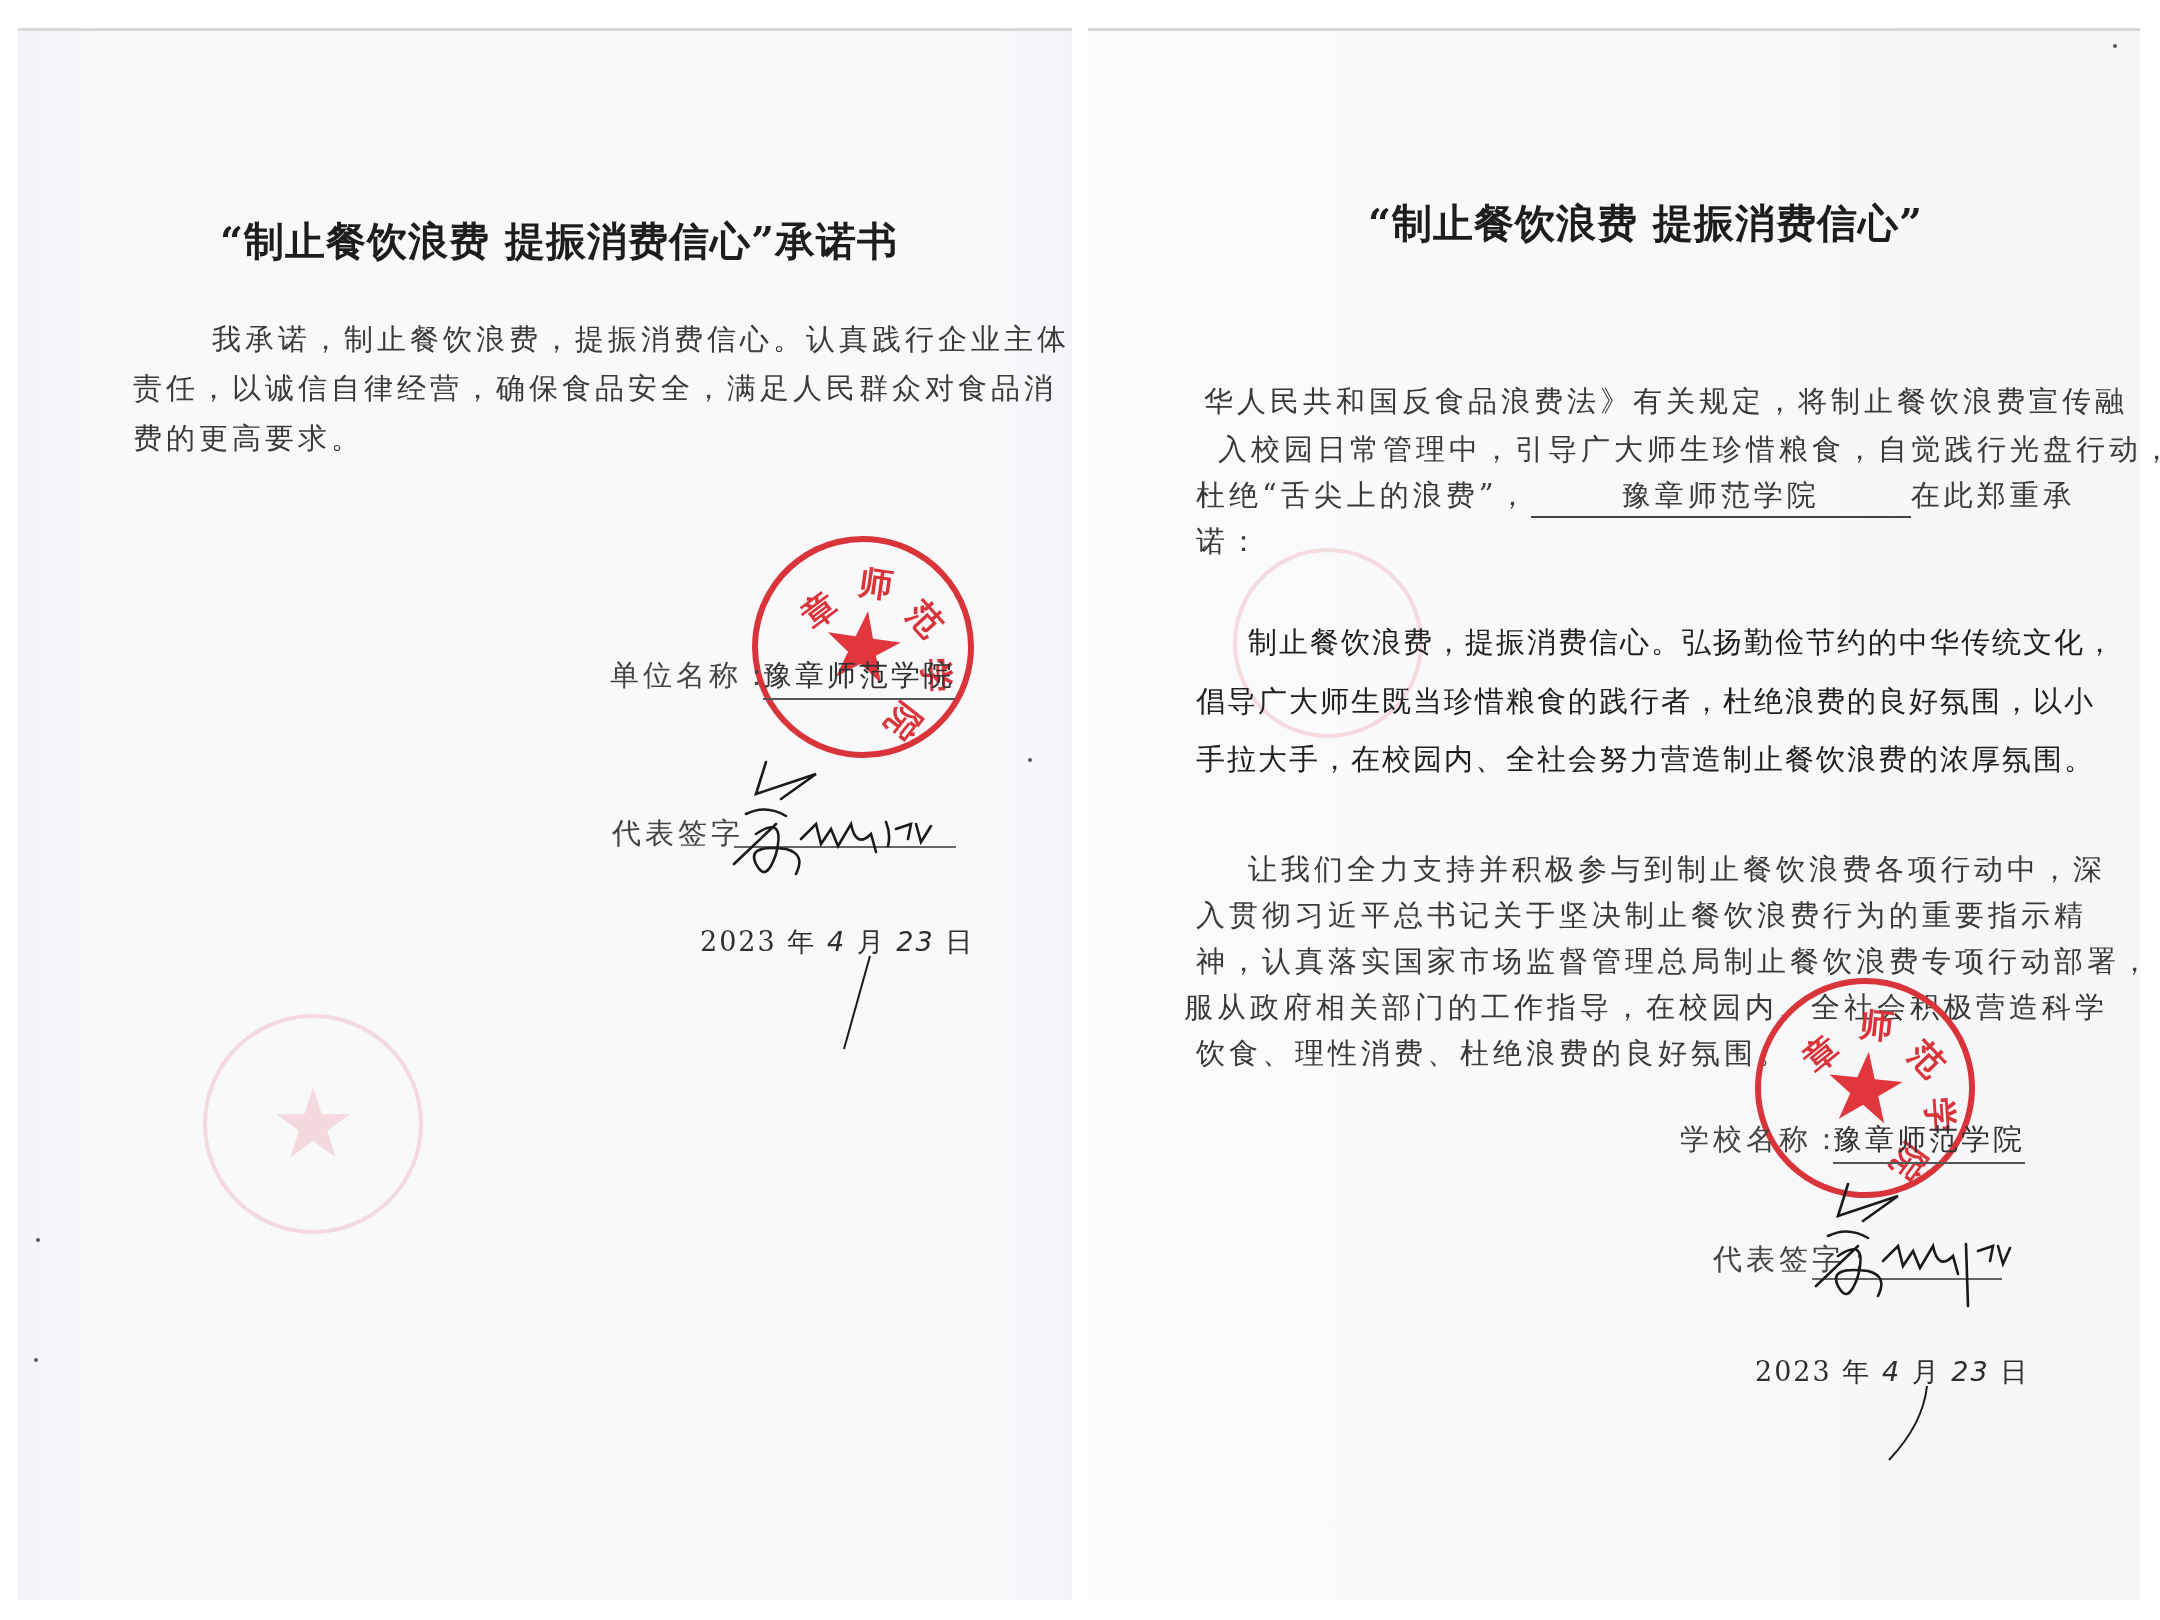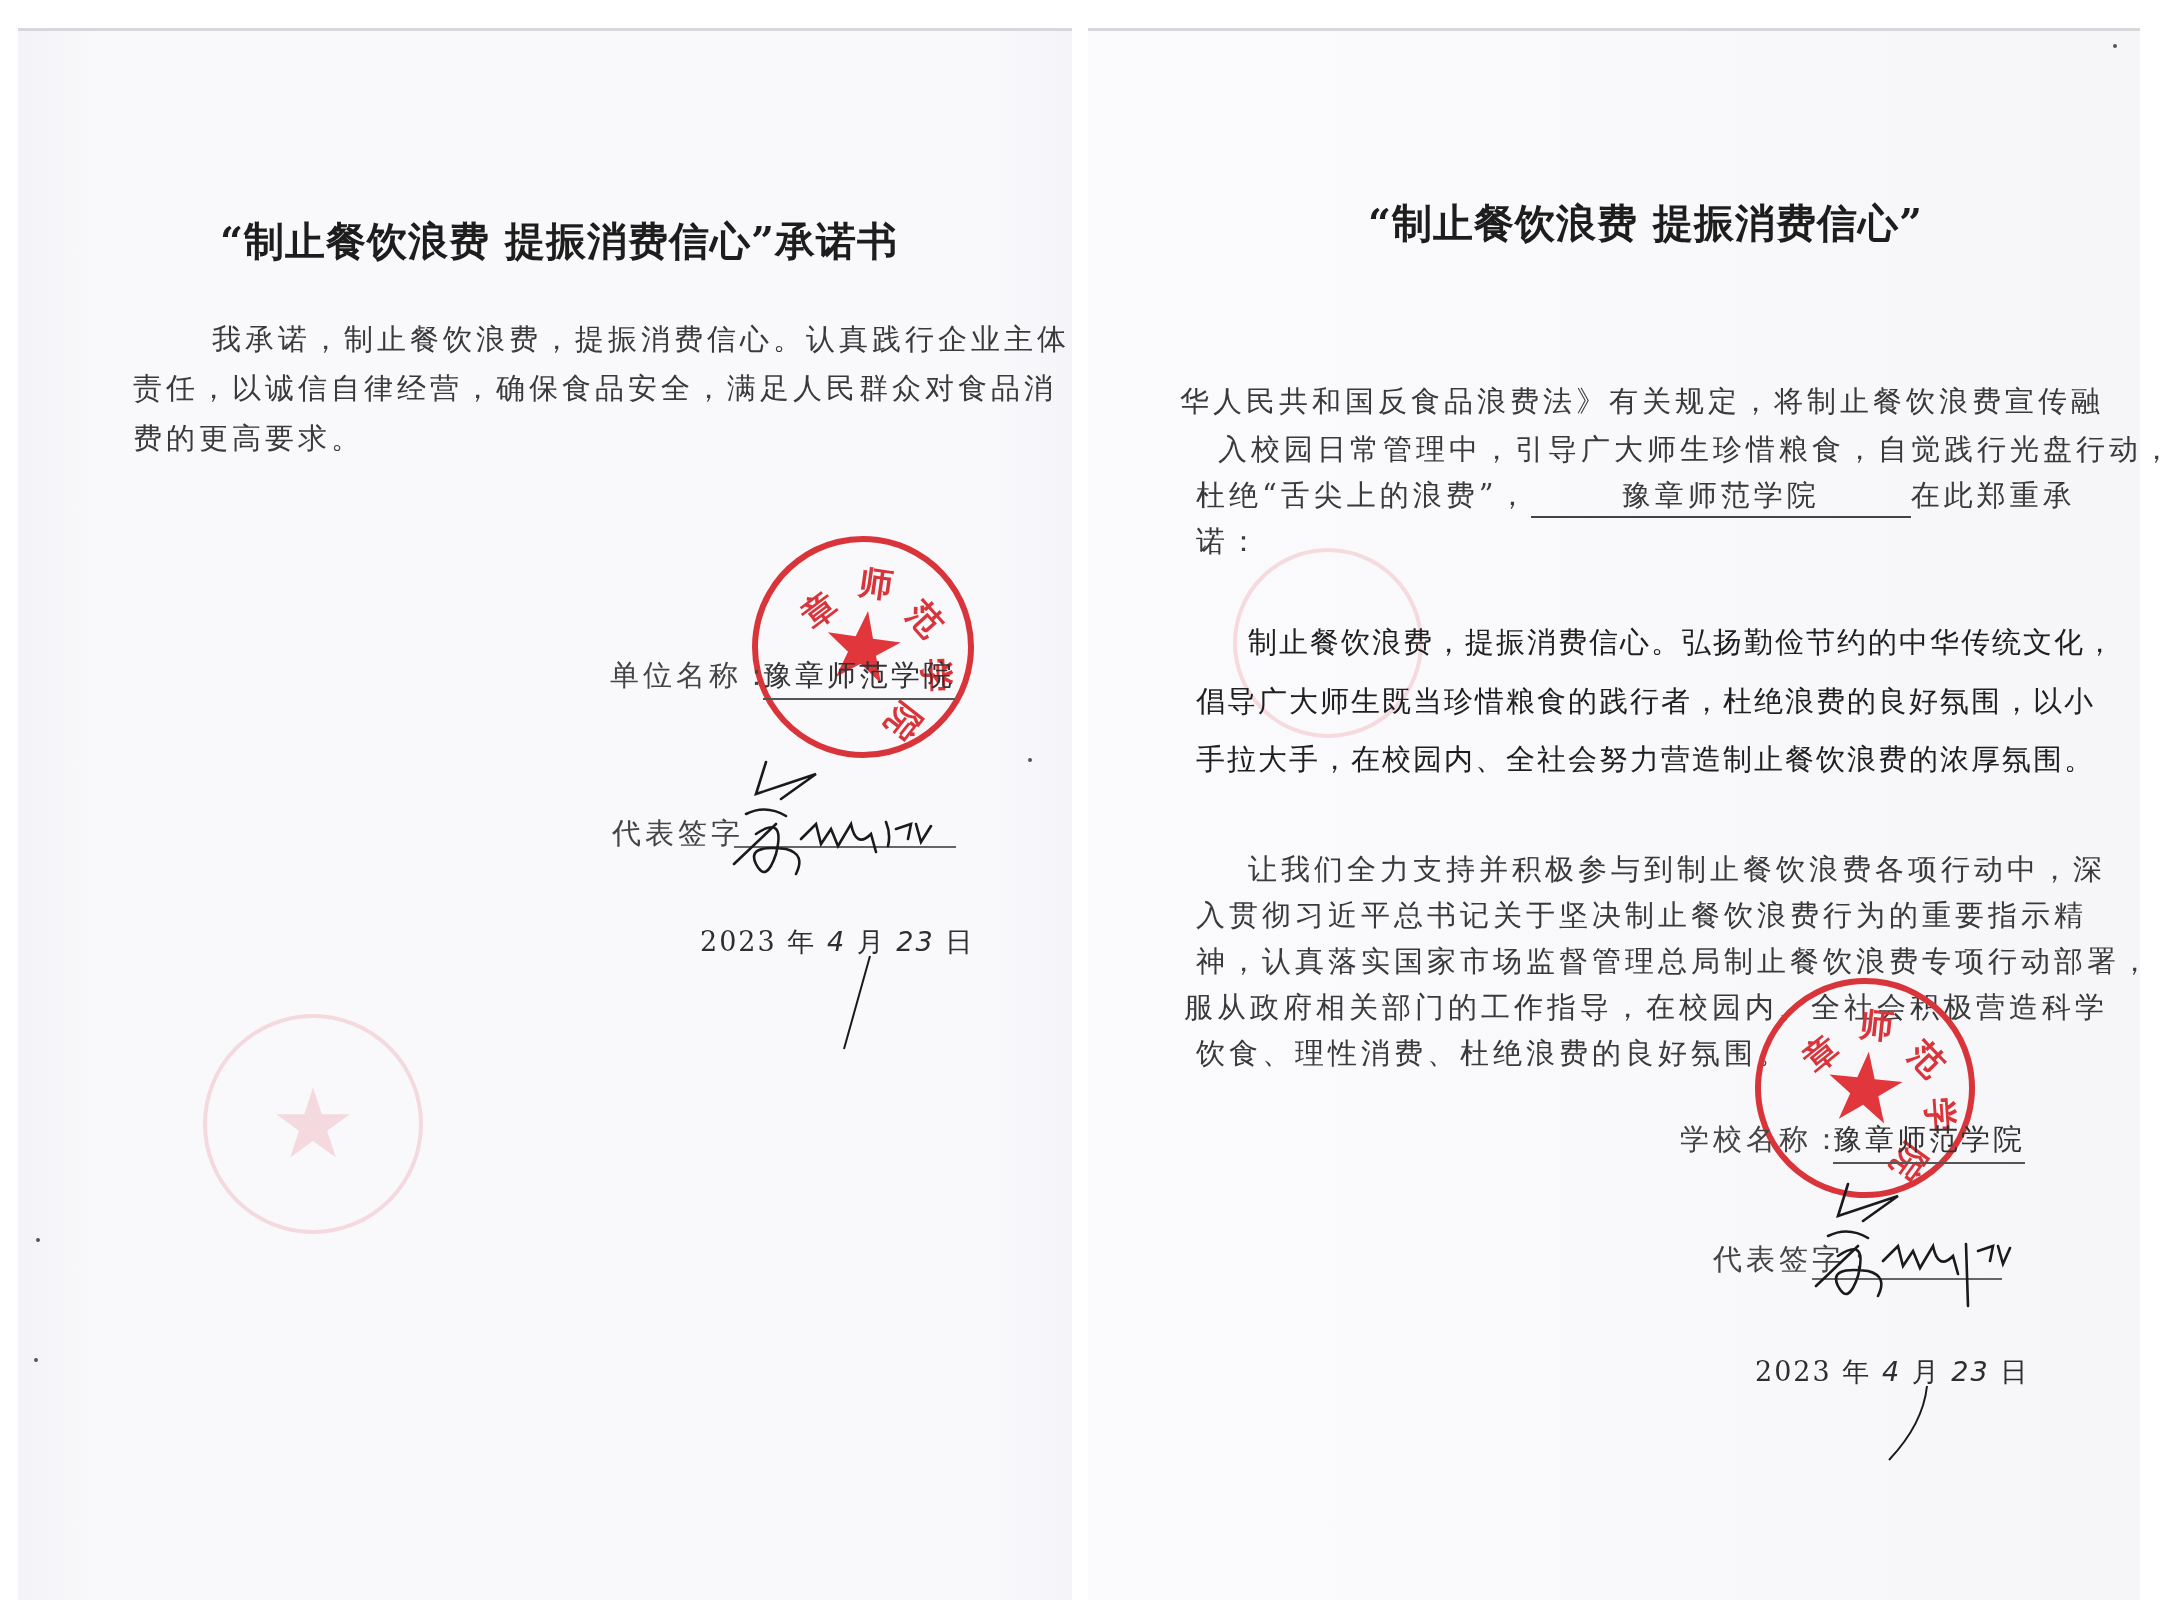--- a/index.html
+++ b/index.html
@@ -76,21 +76,21 @@
   <div class="dot" style="left:18px;top:1210px;"></div>
   <div class="dot" style="left:16px;top:1330px;"></div>
   <div class="dot" style="left:1010px;top:730px;"></div>
 </div>
 
 <div class="page right">
   <div class="topline" style="left:0;width:1052px;"></div>
 
   <div class="title" style="left:280px;top:168px;">“制止餐饮浪费 提振消费信心”</div>
 
-  <div class="line" style="left:92px;top:354px;">华人民共和国反食品浪费法》有关规定，将制止餐饮浪费宣传融</div>
+  <div class="line" style="left:116px;top:354px;">华人民共和国反食品浪费法》有关规定，将制止餐饮浪费宣传融</div>
   <div class="line" style="left:108px;top:402px;margin-left:22px;">入校园日常管理中，引导广大师生珍惜粮食，自觉践行光盘行动，</div>
   <div class="line" style="left:108px;top:448px;">
     <span>杜绝“舌尖上的浪费”，</span><span class="ul-inline" style="width:380px;">豫章师范学院</span><span>在此郑重承</span>
   </div>
   <div class="line" style="left:108px;top:494px;">诺：</div>
 
   <div class="seal faint" style="left:145px;top:520px;width:190px;height:190px;"></div>
 
   <div class="line bold" style="left:160px;top:595px;">制止餐饮浪费，提振消费信心。弘扬勤俭节约的中华传统文化，</div>
   <div class="line bold" style="left:108px;top:654px;">倡导广大师生既当珍惜粮食的践行者，杜绝浪费的良好氛围，以小</div>

